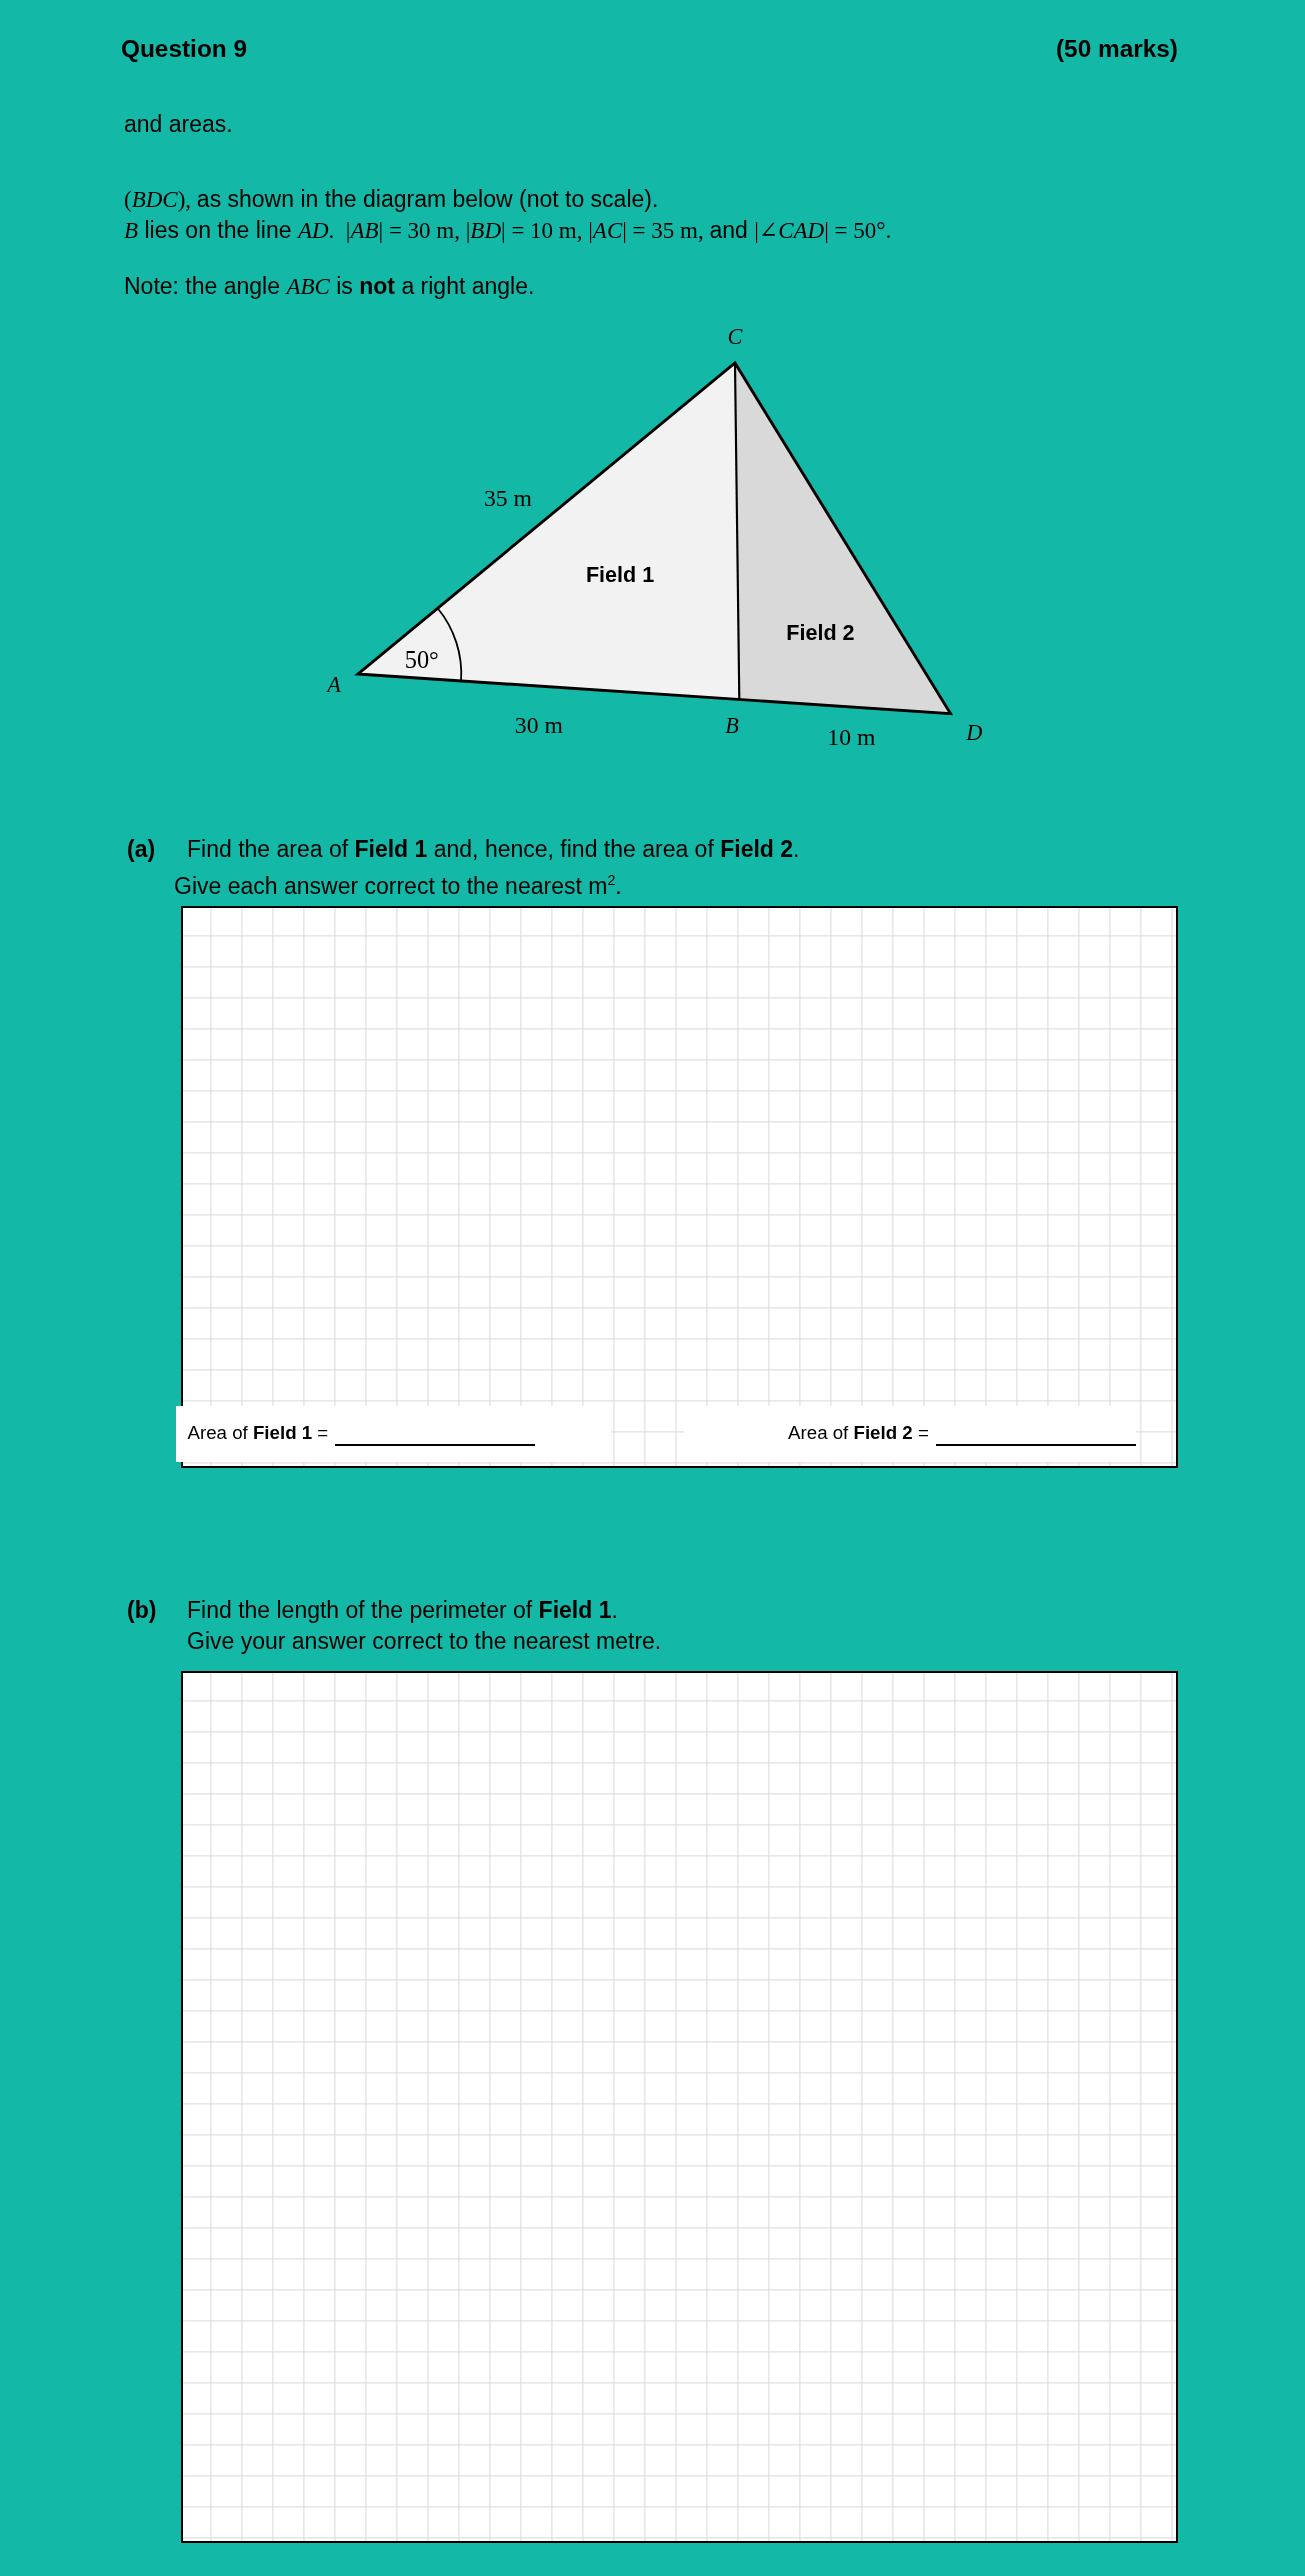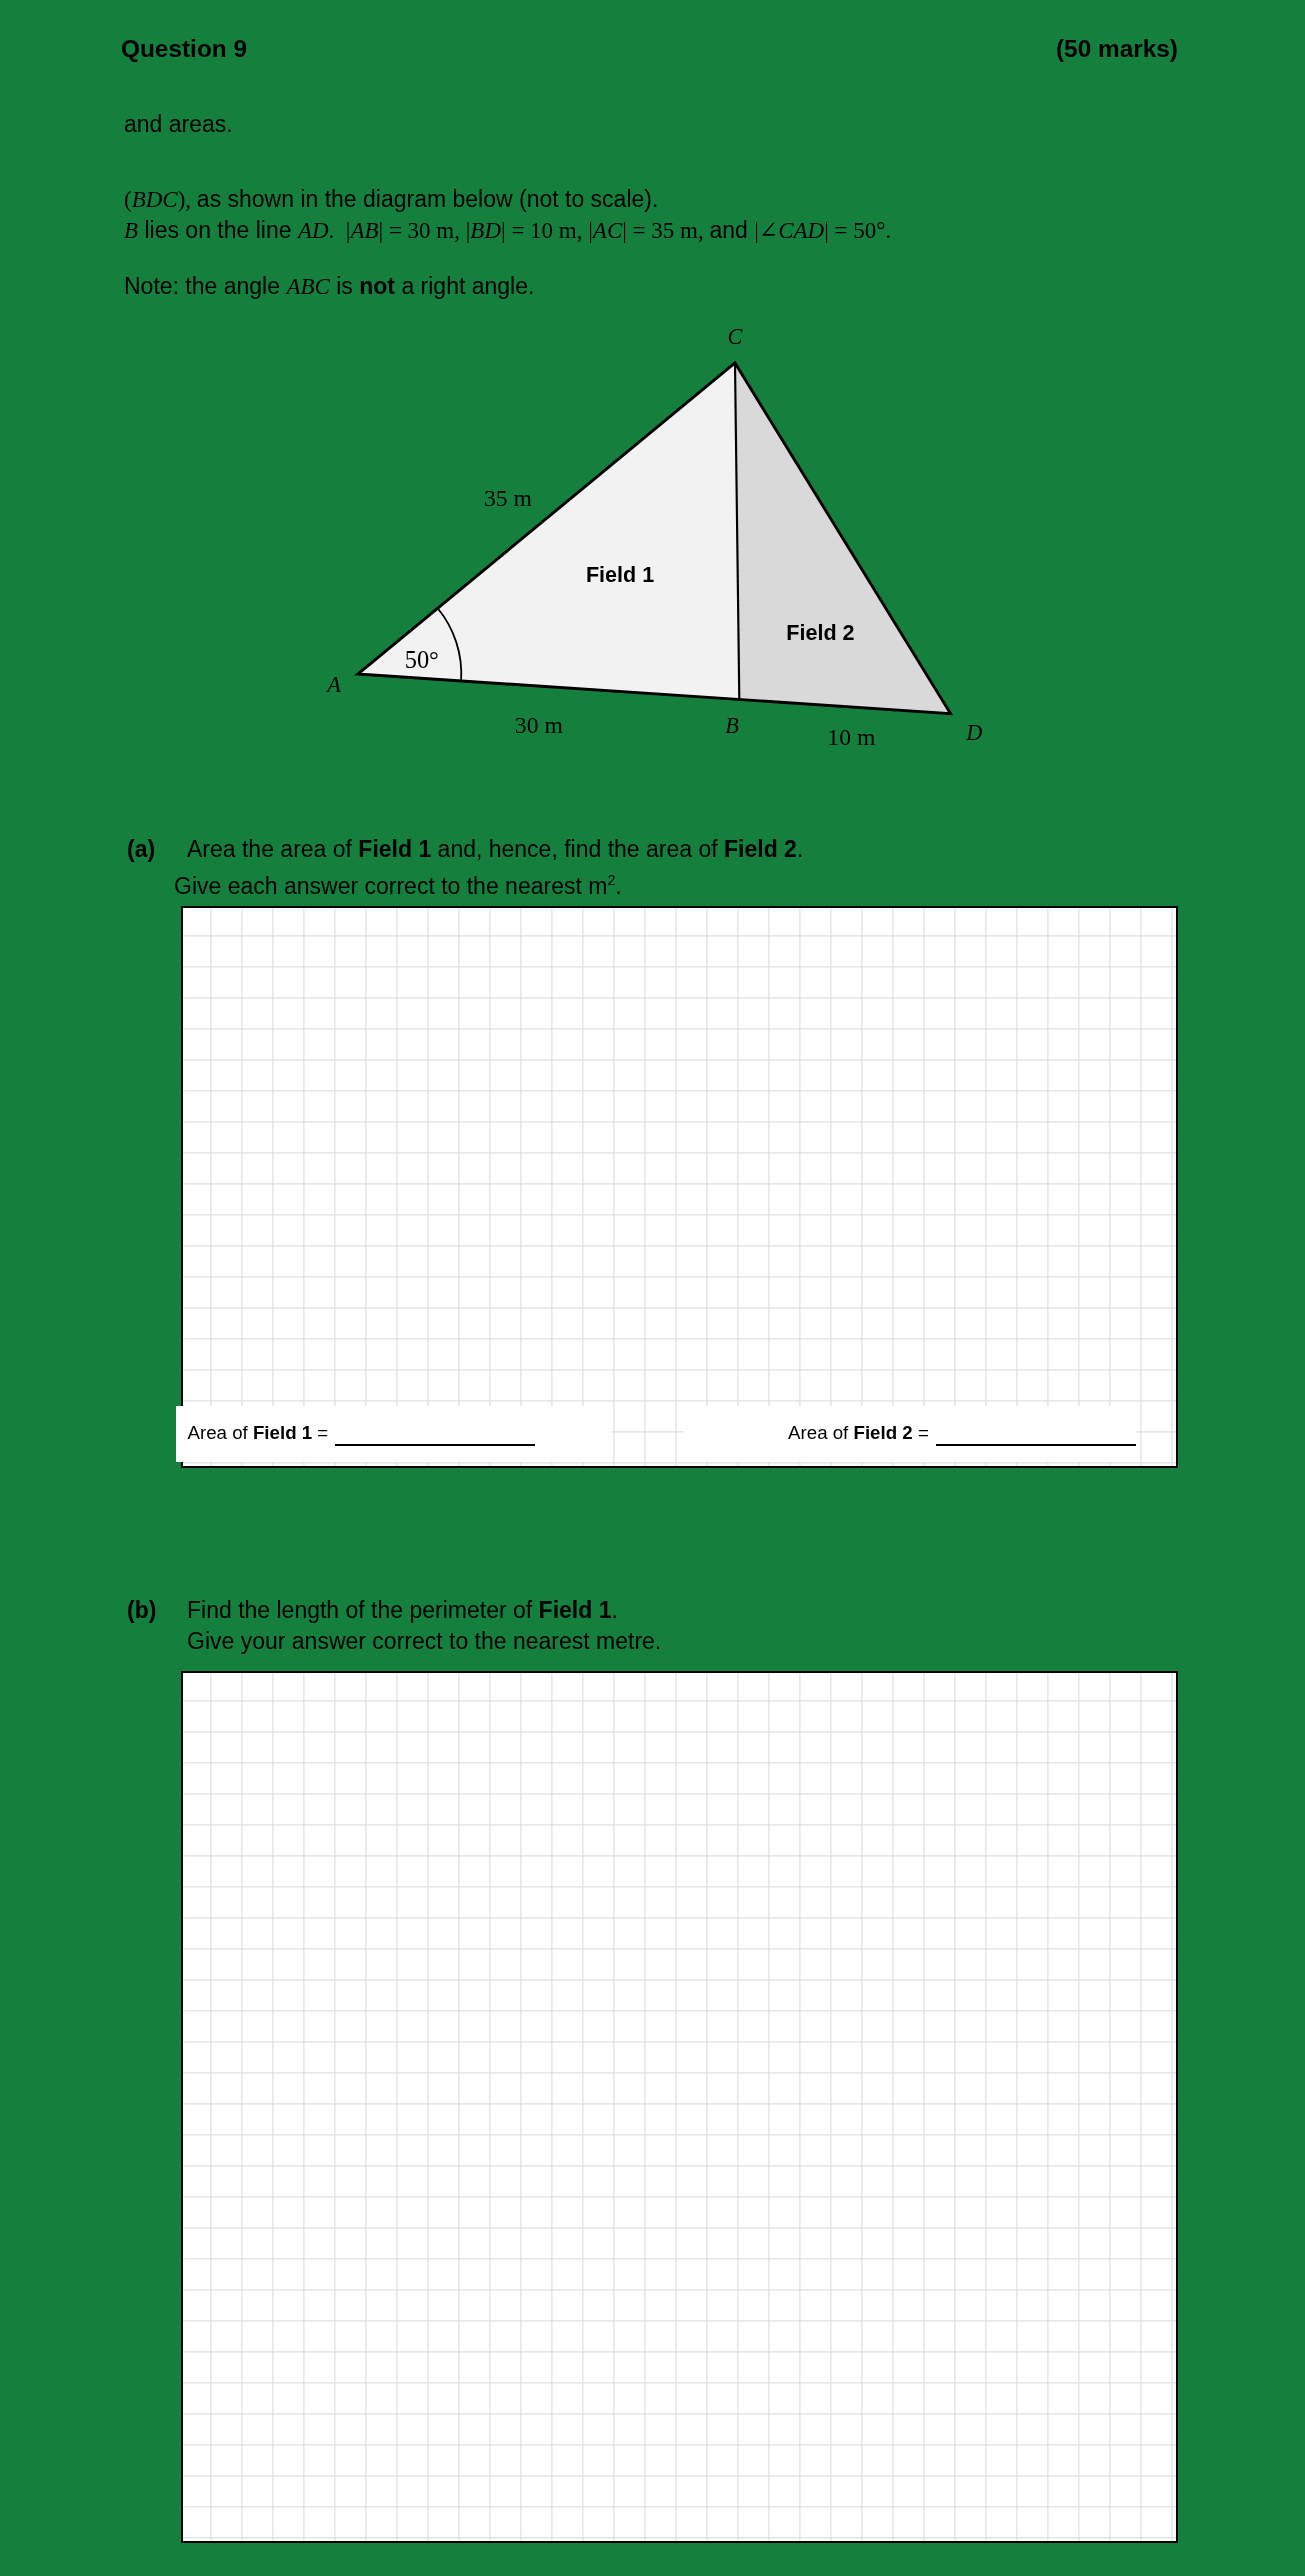--- a/index.html
+++ b/index.html
@@ -1,18 +1,18 @@
 <!DOCTYPE html>
 <html style="font-size:11.5px"><head>
 <meta charset="utf-8">
 <style>
   html,body { margin:0; padding:0; background:#ffffff; }
   .page {
     position:relative; width:1306px; height:2576px;
-    background:#15803d; color:#000;
+    background:#14b8a6; color:#000;
     font-family:"Liberation Sans", sans-serif;
     overflow:hidden;
   }
   .tline { position:absolute; font-size:23px; line-height:31px; white-space:pre; }
   .title  { font-size:24.4px; font-weight:bold; }
   .b  { font-weight:bold; }
   .mv { font-family:"Liberation Serif","DejaVu Serif",serif; font-style:italic; }
   .mr { font-family:"Liberation Serif","DejaVu Serif",serif; }
   sup { font-size:0.62em; }
 
@@ -74,21 +74,21 @@
     <text class="svg-measure" x="277" y="274" text-anchor="middle">35 m</text>
     <text class="svg-measure" x="320" y="590" text-anchor="middle">30 m</text>
     <text class="svg-measure" x="755" y="607" text-anchor="middle">10 m</text>
     <text class="svg-angle" x="157" y="500" text-anchor="middle">50°</text>
 
     <text class="svg-field" x="433" y="380" text-anchor="middle">Field 1</text>
     <text class="svg-field" x="712" y="460" text-anchor="middle">Field 2</text>
   </svg>
 
   <div class="tline b" style="left:127px; top:834px;"><span>(a)</span></div>
-  <div class="tline" style="left:187px; top:834px;"><span>Area the area of </span><span class="b">Field 1</span><span> and, hence, find the area of </span><span class="b">Field 2</span><span>.</span></div>
+  <div class="tline" style="left:187px; top:834px;"><span>Find the area of </span><span class="b">Field 1</span><span> and, hence, find the area of </span><span class="b">Field 2</span><span>.</span></div>
   <div class="tline" style="left:174px; top:865px;"><span>Give each answer correct to the nearest m</span><sup>2</sup><span>.</span></div>
 
   <div class="gridbox" style="top:906px; height:562px;"></div>
 
   <div class="strip" style="left:176px; top:1406px; width:435px; height:56px;">
     <div class="strip-line" style="padding-left:11.5px;"><span>Area of </span><span class="b">Field 1</span><span> =</span><span class="blank"></span></div>
   </div>
   <div class="strip" style="left:684px; top:1406px; width:452px; height:56px;justify-content:flex-end;">
     <div class="strip-line" style="padding-left:20px;"><span>Area of </span><span class="b">Field 2</span><span> =</span><span class="blank"></span></div>
   </div>

